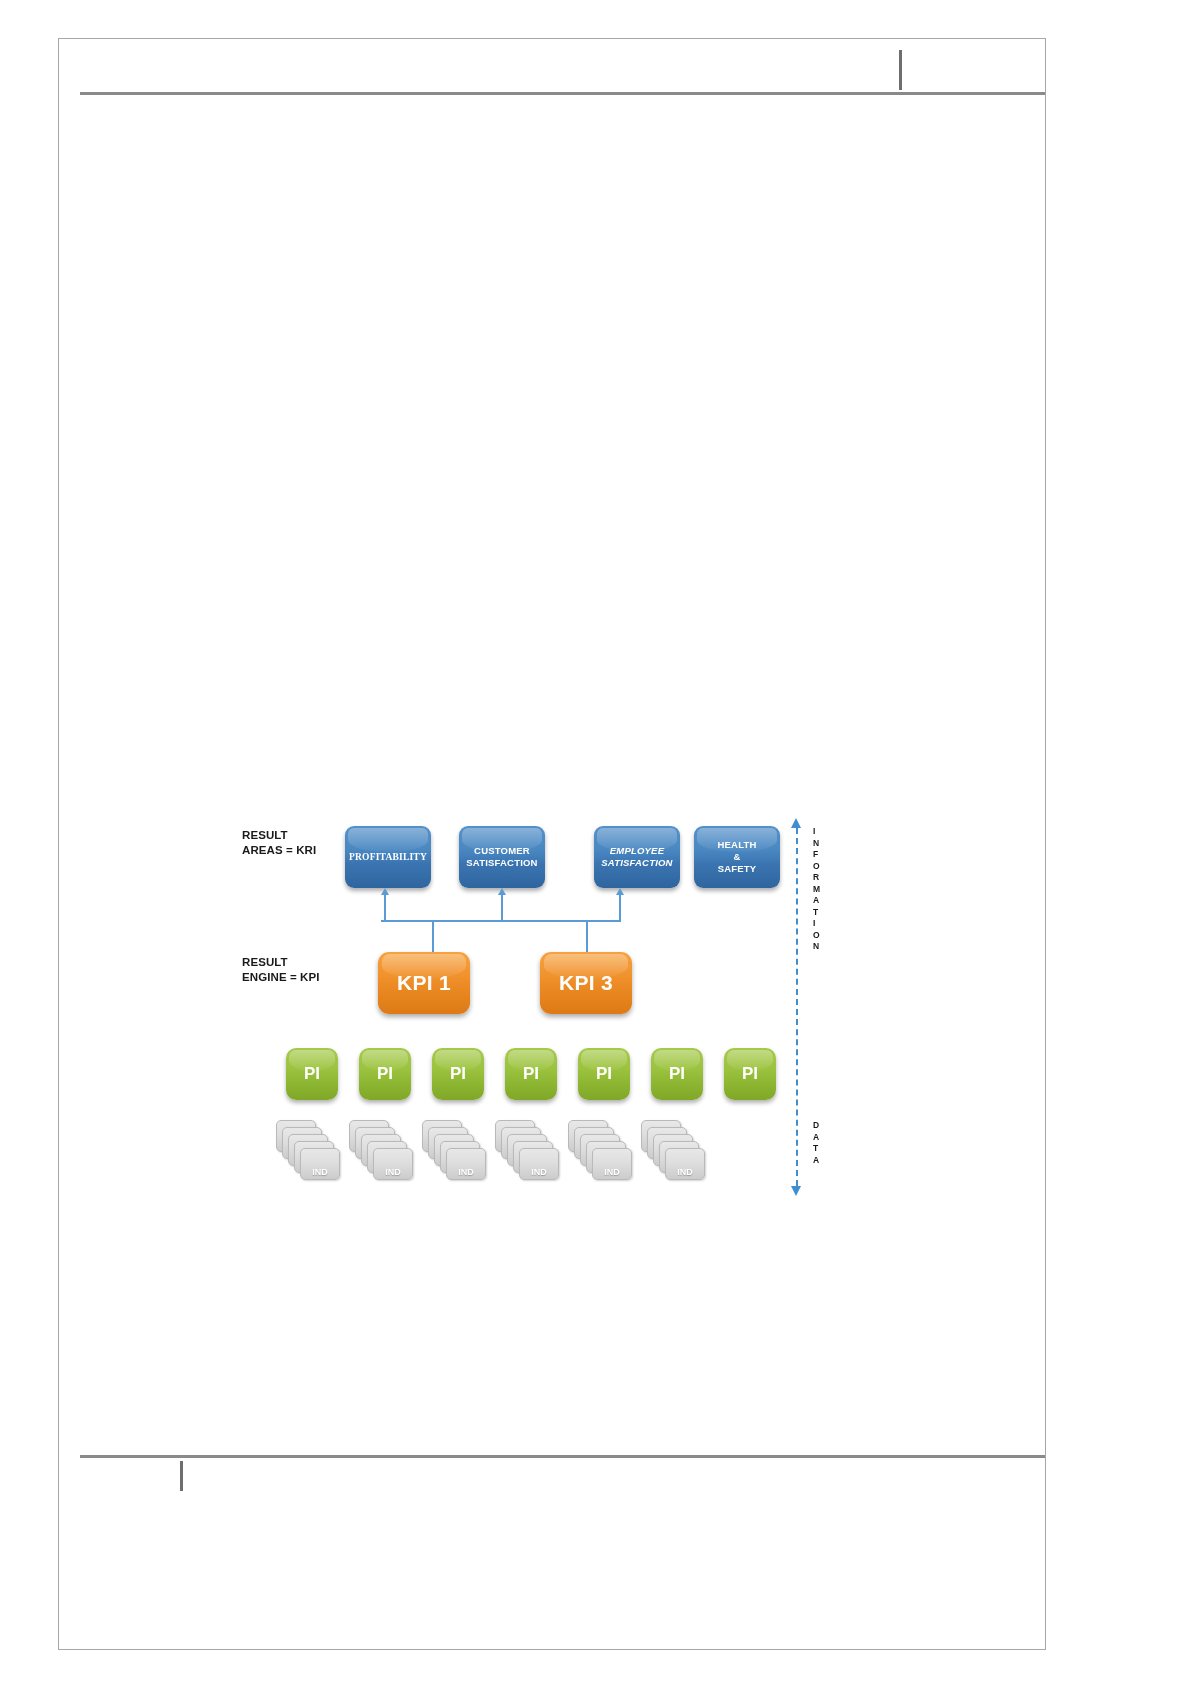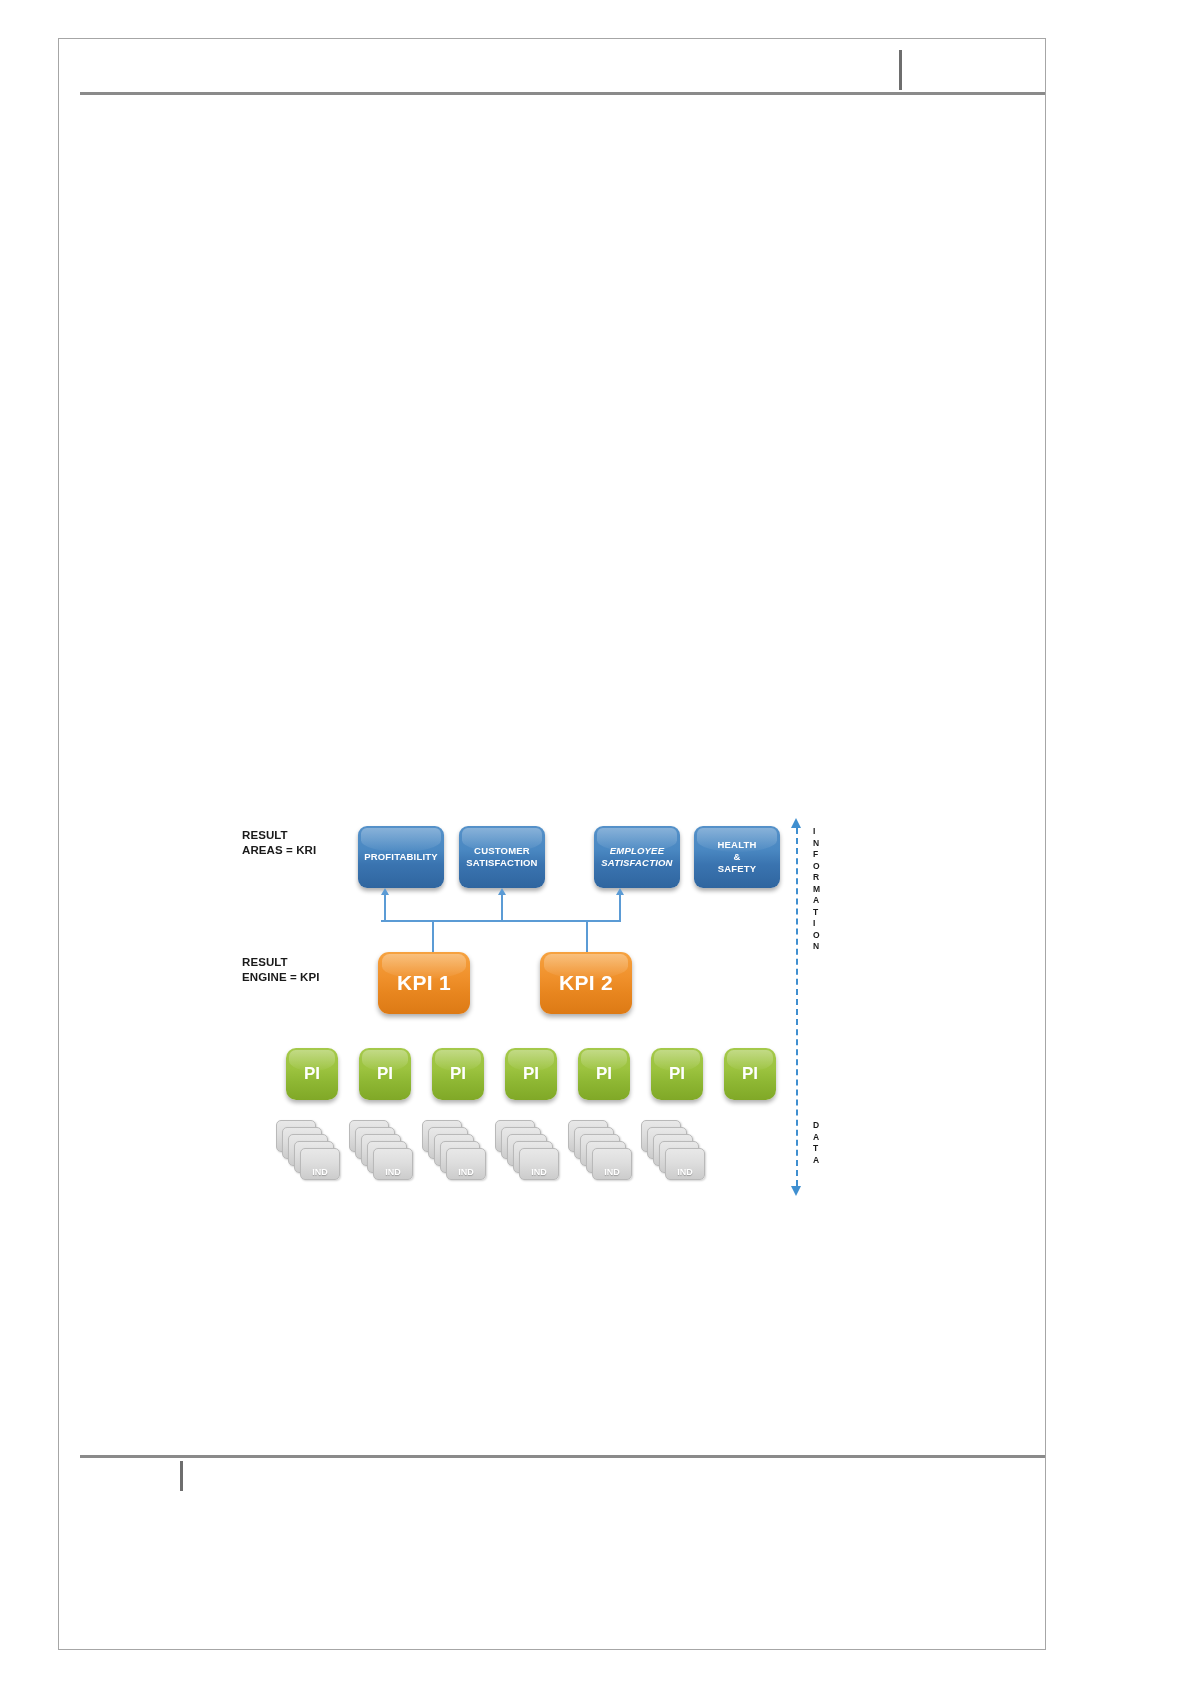--- a/index.html
+++ b/index.html
@@ -90,21 +90,21 @@
   .kri-box::after {
     content: "";
     position: absolute;
     left: 3px; right: 3px; top: 2px; height: 38%;
     border-radius: 7px 7px 60% 60%;
     background: linear-gradient(to bottom, rgba(255,255,255,0.30), rgba(255,255,255,0.02));
     pointer-events: none;
   }
   .kri-box span { position: relative; z-index: 2; white-space: pre-line; }
 
-  #kri-0 { left: 128px; }
+  #kri-0 { left: 115px; font-family: Liberation Serif, serif; }
   #kri-1 { left: 229px; }
   #kri-2 { left: 364px; font-style: italic; }
   #kri-3 { left: 464px; }
 
   
   .conn { position: absolute; background: #5b9bd5; }
   .conn-h {
     left: 151px; top: 120px;
     width: 239px; height: 2px;
   }
@@ -267,21 +267,21 @@
     <div class="arrowhead" id="ah-0"></div>
     <div class="arrowhead" id="ah-1"></div>
     <div class="arrowhead" id="ah-2"></div>
     <div class="conn-down" id="dn-0"></div>
     <div class="conn-down" id="dn-1"></div>
 
     <div class="kpi-box" id="kpi-0">
       <span>KPI 1</span>
     </div>
     <div class="kpi-box" id="kpi-1">
-      <span>KPI 2</span>
+      <span>KPI 3</span>
     </div>
 
     <div id="pi-row">
         <div class="pi-box" style="left: 56px;">
           <span>PI</span>
         </div>
         <div class="pi-box" style="left: 129px;">
           <span>PI</span>
         </div>
         <div class="pi-box" style="left: 202px;">

